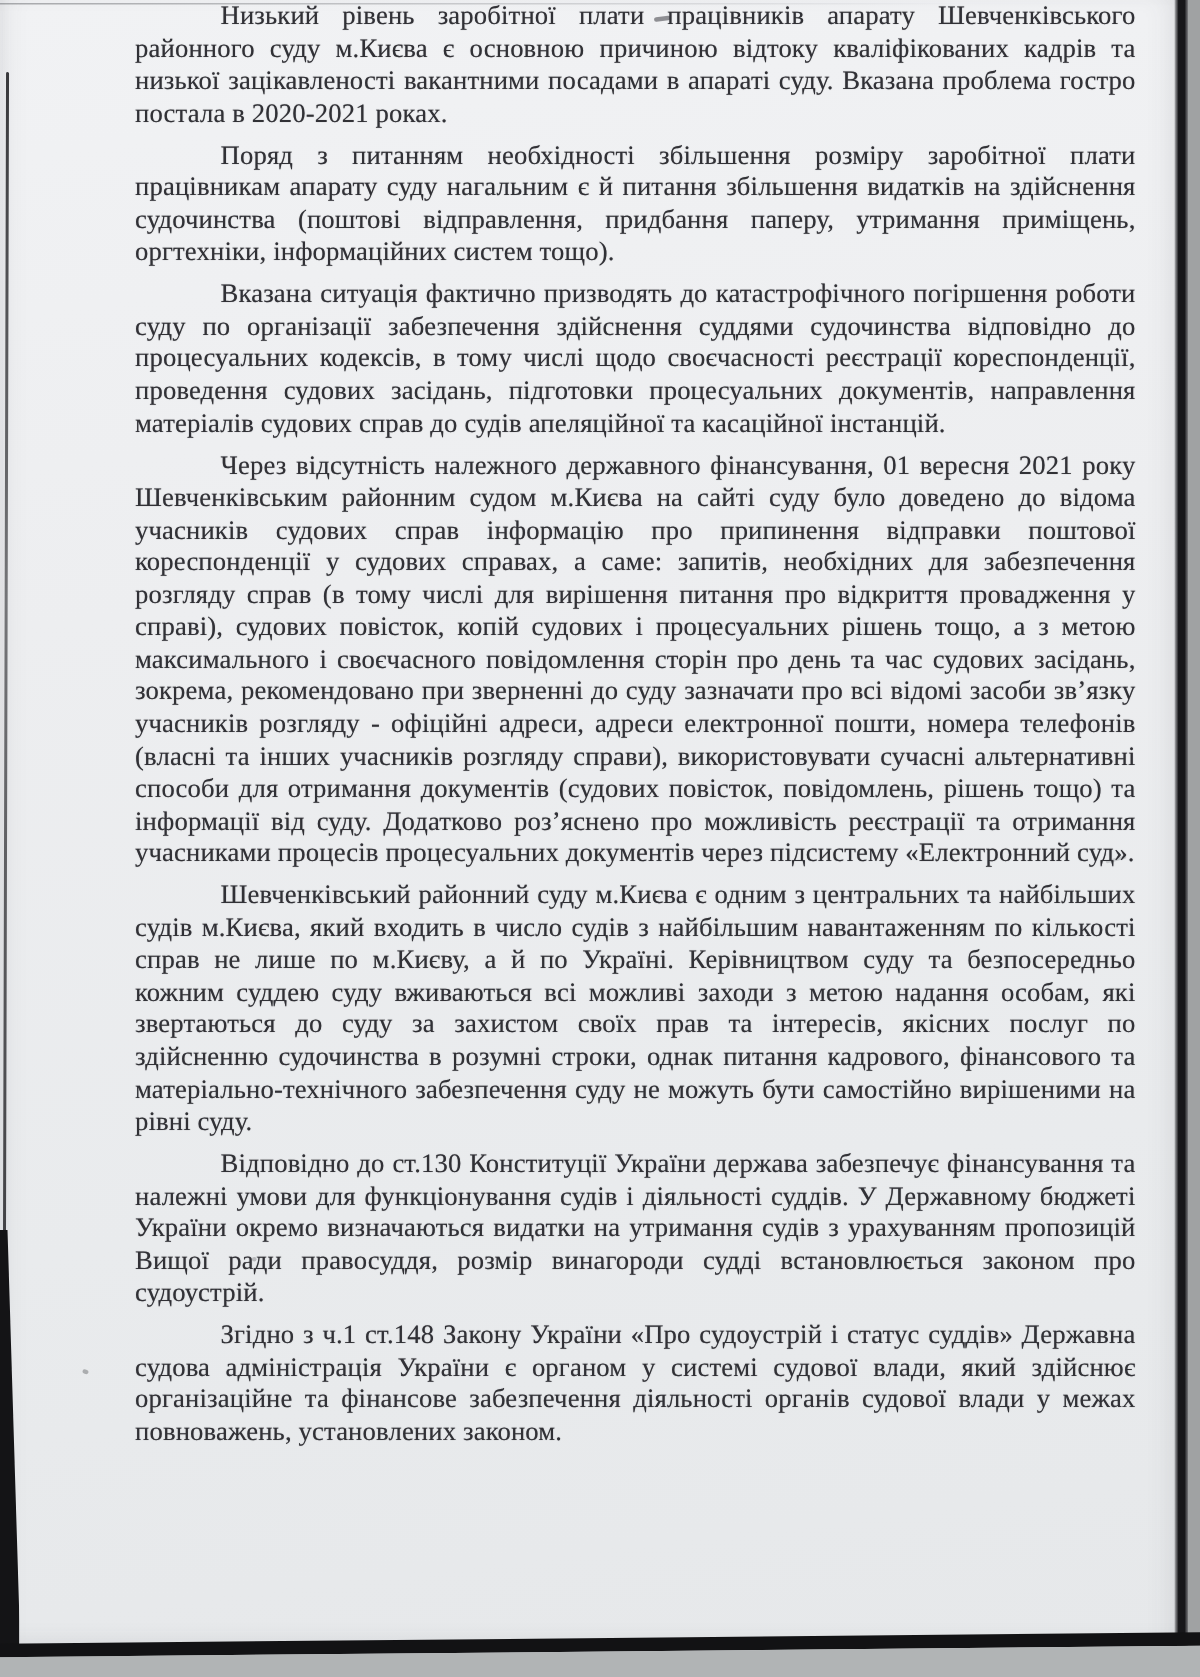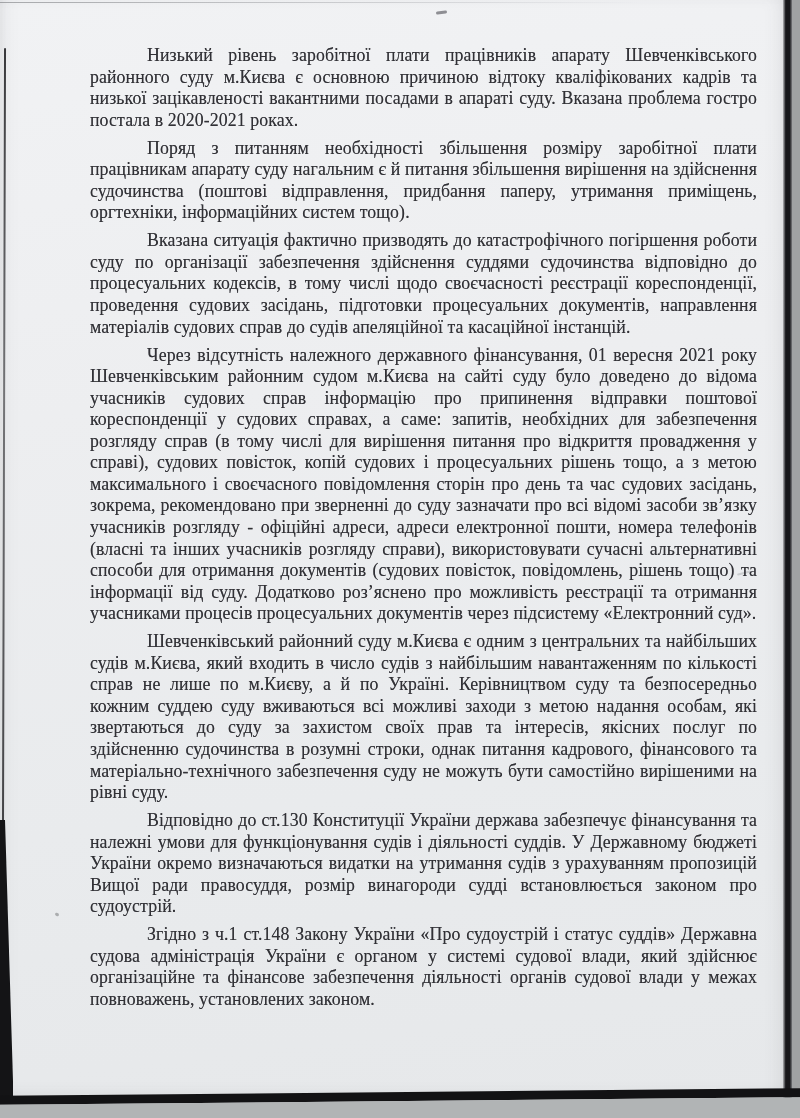--- a/index.html
+++ b/index.html
@@ -90,21 +90,20 @@
   }
   .bottom-grey {
     width: 100%; height: 37px;
     background: #b1b4b5;
   }
   
   .content {
     position: absolute;
     left: 90px; top: 0;
     width: 667px;
-    padding-top: 45px;
     color: #313136;
     font-size: 17.8px;
     line-height: 21.55px;
     text-align: justify;
     text-shadow: 0 0 0.6px rgba(49,49,54,0.55);
     letter-spacing: 0.1px;
   }
   .content p {
     margin: 0 0 6.5px 0;
     text-indent: 57px;
@@ -117,21 +116,21 @@
 
   <div class="paper">
     <div class="top-line"></div>
     <div class="smudge"></div>
     <div class="speck s1"></div>
     <div class="speck s2"></div>
     <div class="speck s3"></div>
 
     <div class="content">
       <p>Низький рівень заробітної плати працівників апарату Шевченківського районного суду м.Києва є основною причиною відтоку кваліфікованих кадрів та низької зацікавленості вакантними посадами в апараті суду. Вказана проблема гостро постала в 2020-2021 роках.</p>
-      <p>Поряд з питанням необхідності збільшення розміру заробітної плати працівникам апарату суду нагальним є й питання збільшення вирішення на здійснення судочинства (поштові відправлення, придбання паперу, утримання приміщень, оргтехніки, інформаційних систем тощо).</p>
+      <p>Поряд з питанням необхідності збільшення розміру заробітної плати працівникам апарату суду нагальним є й питання збільшення видатків на здійснення судочинства (поштові відправлення, придбання паперу, утримання приміщень, оргтехніки, інформаційних систем тощо).</p>
       <p>Вказана ситуація фактично призводять до катастрофічного погіршення роботи суду по організації забезпечення здійснення суддями судочинства відповідно до процесуальних кодексів, в тому числі щодо своєчасності реєстрації кореспонденції, проведення судових засідань, підготовки процесуальних документів, направлення матеріалів судових справ до судів апеляційної та касаційної інстанцій.</p>
       <p>Через відсутність належного державного фінансування, 01 вересня 2021 року Шевченківським районним судом м.Києва на сайті суду було доведено до відома учасників судових справ інформацію про припинення відправки поштової кореспонденції у судових справах, а саме: запитів, необхідних для забезпечення розгляду справ (в тому числі для вирішення питання про відкриття провадження у справі), судових повісток, копій судових і процесуальних рішень тощо, а з метою максимального і своєчасного повідомлення сторін про день та час судових засідань, зокрема, рекомендовано при зверненні до суду зазначати про всі відомі засоби зв’язку учасників розгляду - офіційні адреси, адреси електронної пошти, номера телефонів (власні та інших учасників розгляду справи), використовувати сучасні альтернативні способи для отримання документів (судових повісток, повідомлень, рішень тощо) та інформації від суду. Додатково роз’яснено про можливість реєстрації та отримання учасниками процесів процесуальних документів через підсистему «Електронний суд».</p>
       <p>Шевченківський районний суду м.Києва є одним з центральних та найбільших судів м.Києва, який входить в число судів з найбільшим навантаженням по кількості справ не лише по м.Києву, а й по Україні. Керівництвом суду та безпосередньо кожним суддею суду вживаються всі можливі заходи з метою надання особам, які звертаються до суду за захистом своїх прав та інтересів, якісних послуг по здійсненню судочинства в розумні строки, однак питання кадрового, фінансового та матеріально-технічного забезпечення суду не можуть бути самостійно вирішеними на рівні суду.</p>
       <p>Відповідно до ст.130 Конституції України держава забезпечує фінансування та належні умови для функціонування судів і діяльності суддів. У Державному бюджеті України окремо визначаються видатки на утримання судів з урахуванням пропозицій Вищої ради правосуддя, розмір винагороди судді встановлюється законом про судоустрій.</p>
       <p>Згідно з ч.1 ст.148 Закону України «Про судоустрій і статус суддів» Державна судова адміністрація України є органом у системі судової влади, який здійснює організаційне та фінансове забезпечення діяльності органів судової влади у межах повноважень, установлених законом.</p>
     </div>
   </div>
 
   <div class="edge-left-line"></div>
   <div class="edge-left-wedge"></div>

